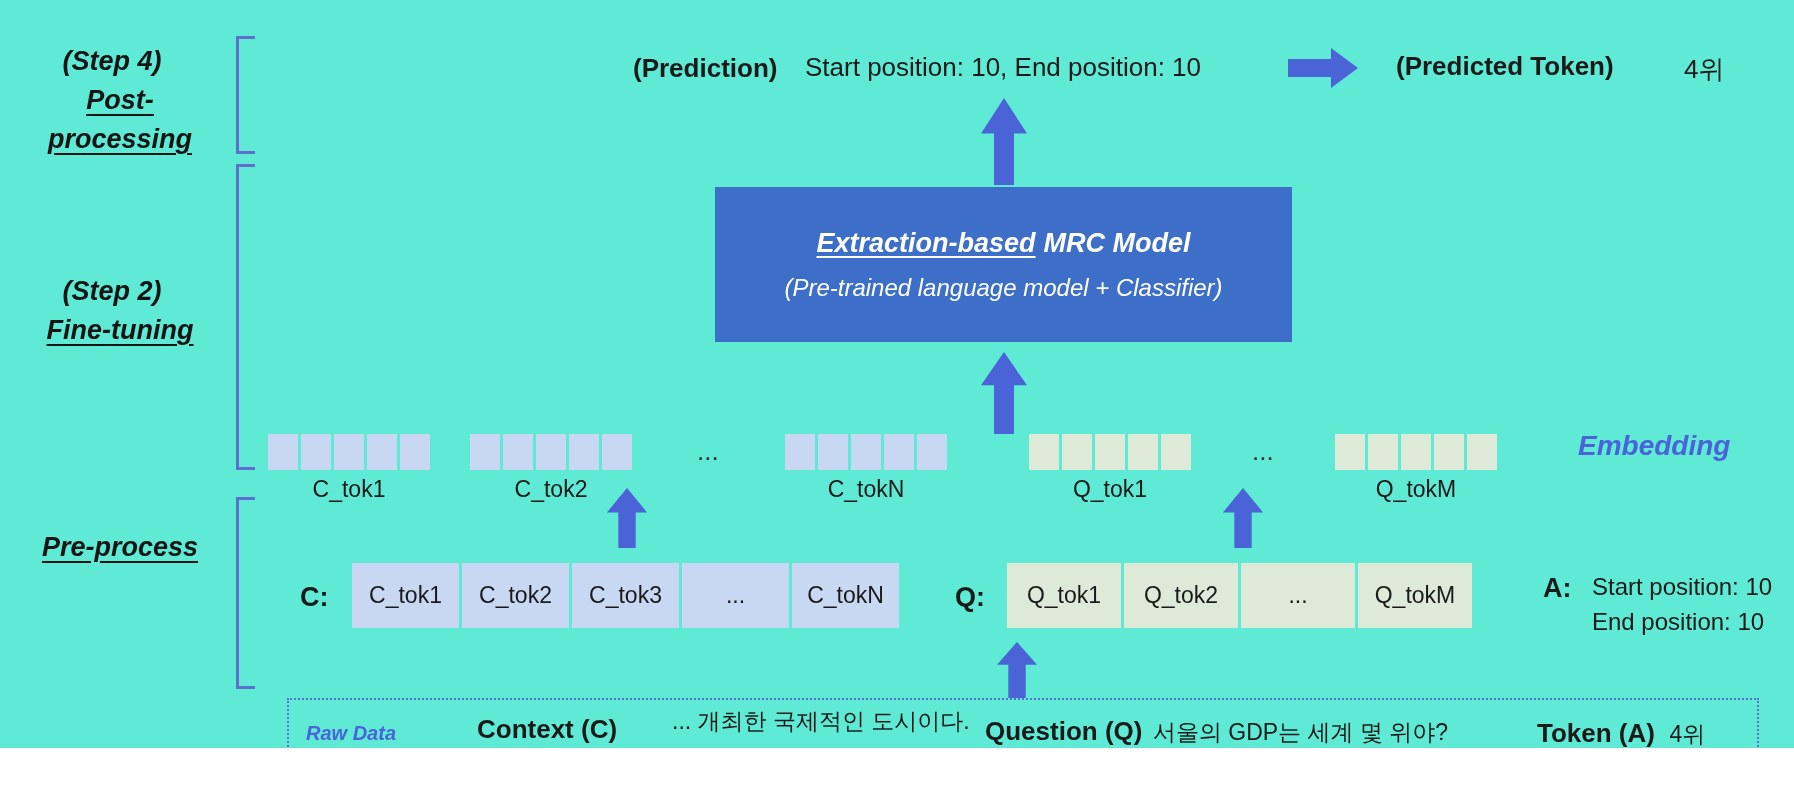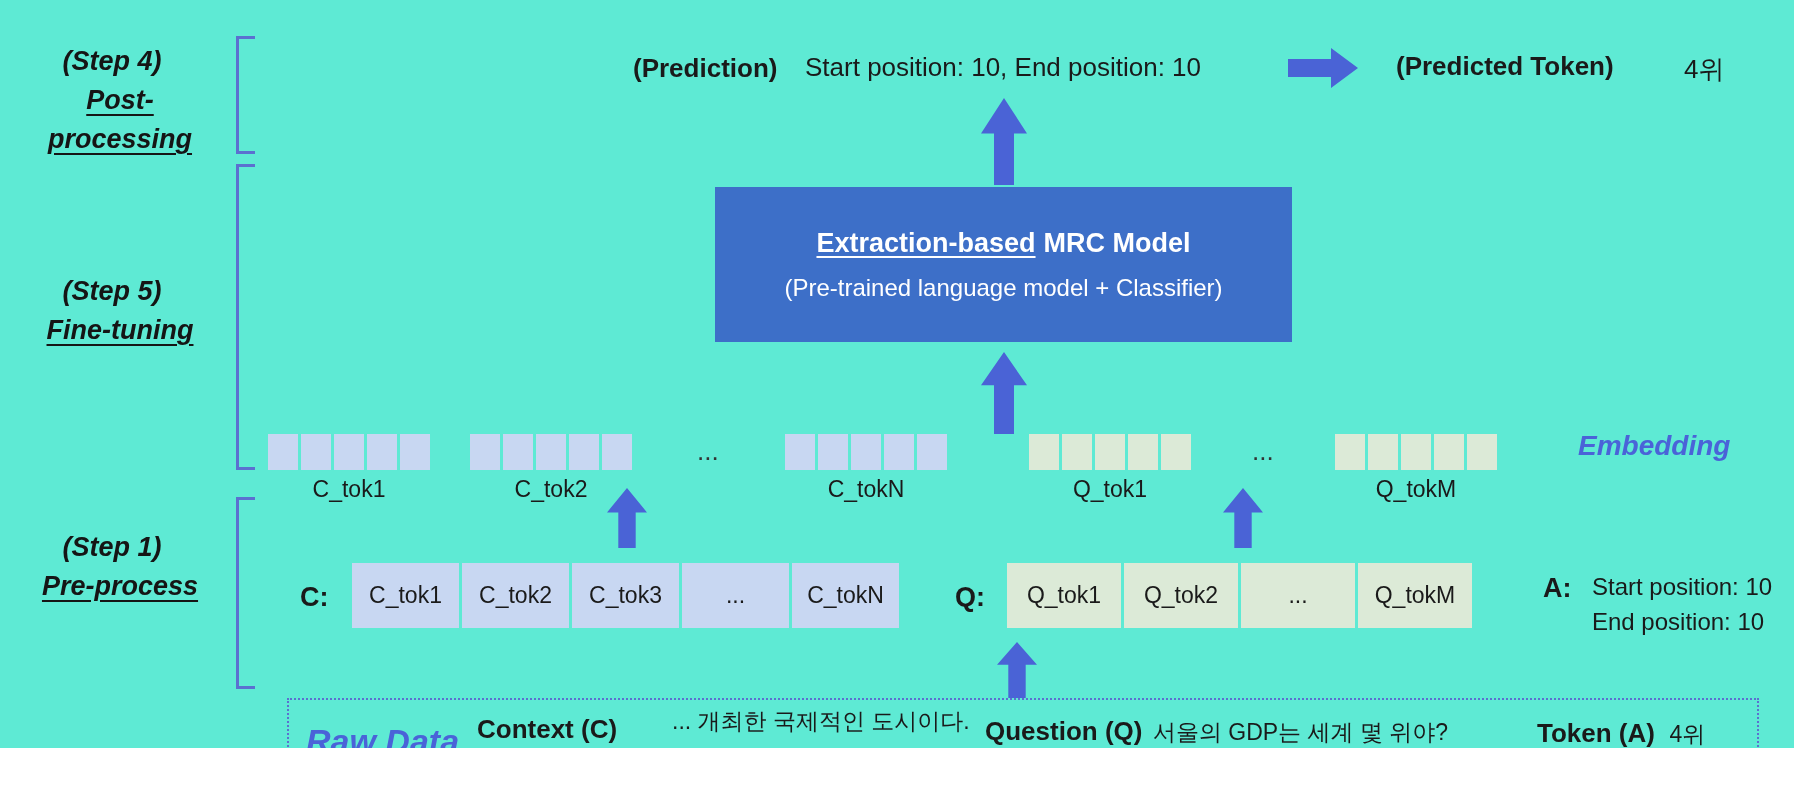--- a/index.html
+++ b/index.html
@@ -22,21 +22,21 @@
   .bold{font-weight:bold;}
   .f26{font-size:26px;}
   .f24{font-size:24px;}
   .f23{font-size:23px;}
 
   
   .model-box{
     position:absolute; left:715px; top:187px; width:577px; height:155px;
     background:#3d6fc8; color:#ffffff; display:flex; flex-direction:column;
     justify-content:center; align-items:center; text-align:center;
-    gap:15px;
+    font-style:italic; gap:15px;
   }
   .model-box .t1{font-size:27px; font-weight:bold;}
   .model-box .t1 .u{text-decoration:underline; text-underline-offset:4px;}
   .model-box .t1 .rest{margin-left:8px;}
   .model-box .t2{font-size:24px;}
 
   
   .strip{position:absolute; top:434px; display:flex; gap:3px;}
   .cell{width:30px; height:36px;}
   .blue-cell{background:#c8d7f2;}
@@ -49,46 +49,45 @@
   
   .tok-row{position:absolute; top:563px; display:flex; gap:3px;}
   .tok-cell{height:65px; display:flex; align-items:center; justify-content:center; font-size:23px;}
   .tok-cell.c{width:107px; background:#c8d7f2;}
   .tok-cell.q{width:114px; background:#dcead7;}
   .row-label{position:absolute; font-size:27px; font-weight:bold;}
 
   
   .raw-box{position:absolute; left:287px; top:698px; width:1468px; height:80px;
            border:2px dotted #5b70d0;}
-  .raw-label{position:absolute; left:306px; top:722px; font-size:34px; font-weight:bold;
+  .raw-label{position:absolute; left:306px; top:722px; font-size:20px; font-weight:bold;
              font-style:italic; color:#4a63d8;}
   .ctx-text{position:absolute; left:672px; top:705px; font-size:23px; line-height:33px; white-space:nowrap;}
 
   svg.arrow{position:absolute;}
   .arrow path{fill:#4a63d6;}
 </style>
 </head>
 <body>
 
 <div class="canvas">
 
   <div class="step" style="left:2px; top:42px;">
     <div>(Step 4)</div>
     <div class="name">Post-processing</div>
   </div>
   <div class="bracket" style="left:236px; top:36px; height:112px;"></div>
 
   <div class="step" style="left:2px; top:272px;">
-    <div>(Step 5)</div>
+    <div>(Step 2)</div>
     <div class="name">Fine-tuning</div>
   </div>
   <div class="bracket" style="left:236px; top:164px; height:300px;"></div>
 
   <div class="step" style="left:2px; top:528px;">
-    <div>(Step 1)</div>
     <div class="name">Pre-process</div>
   </div>
   <div class="bracket" style="left:236px; top:497px; height:186px;"></div>
 
   <div class="abs bold f26" style="left:633px; top:53px;">(Prediction)</div>
   <div class="abs f26" style="left:805px; top:52px;">Start position: 10,  End position: 10</div>
   <svg class="arrow" style="left:1288px; top:46px;" width="70" height="44" viewBox="0 0 70 44">
     <path d="M0 13 H43 V2 L70 22 L43 42 V31 H0 Z"></path>
   </svg>
   <div class="abs bold f26" style="left:1396px; top:51px;">(Predicted Token)</div>

